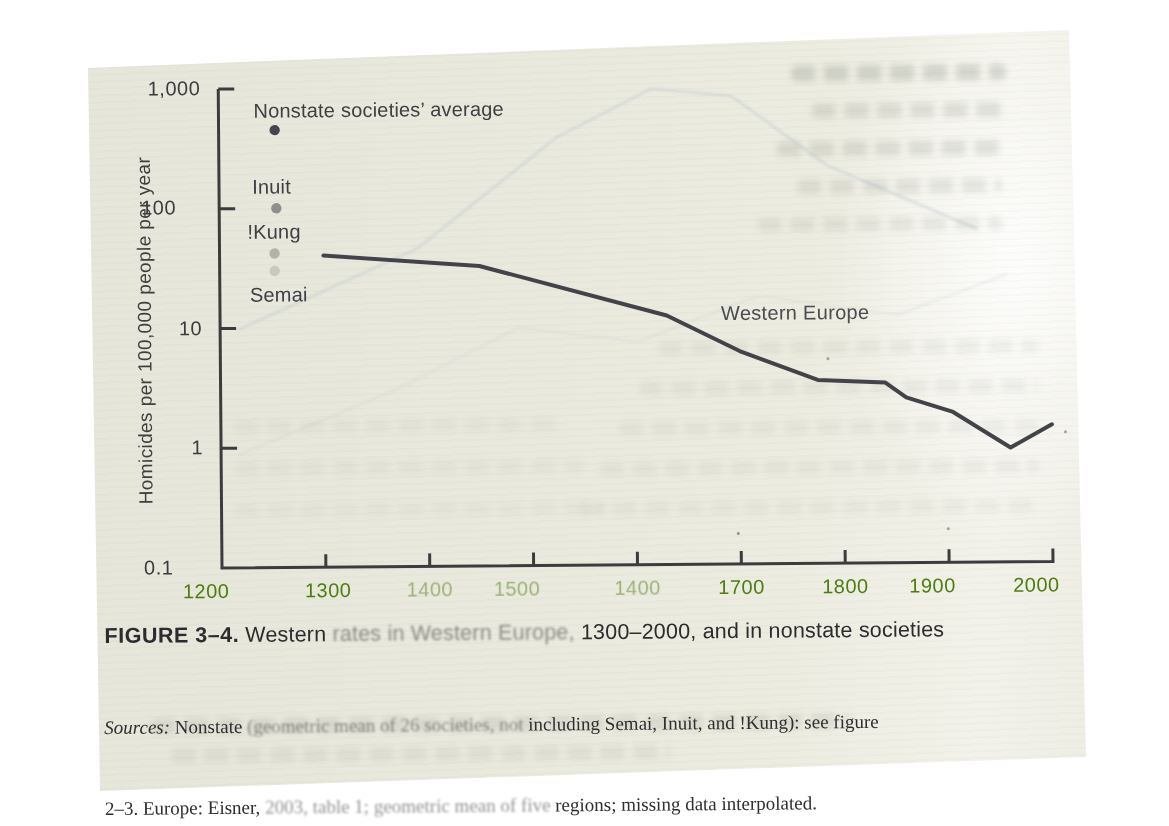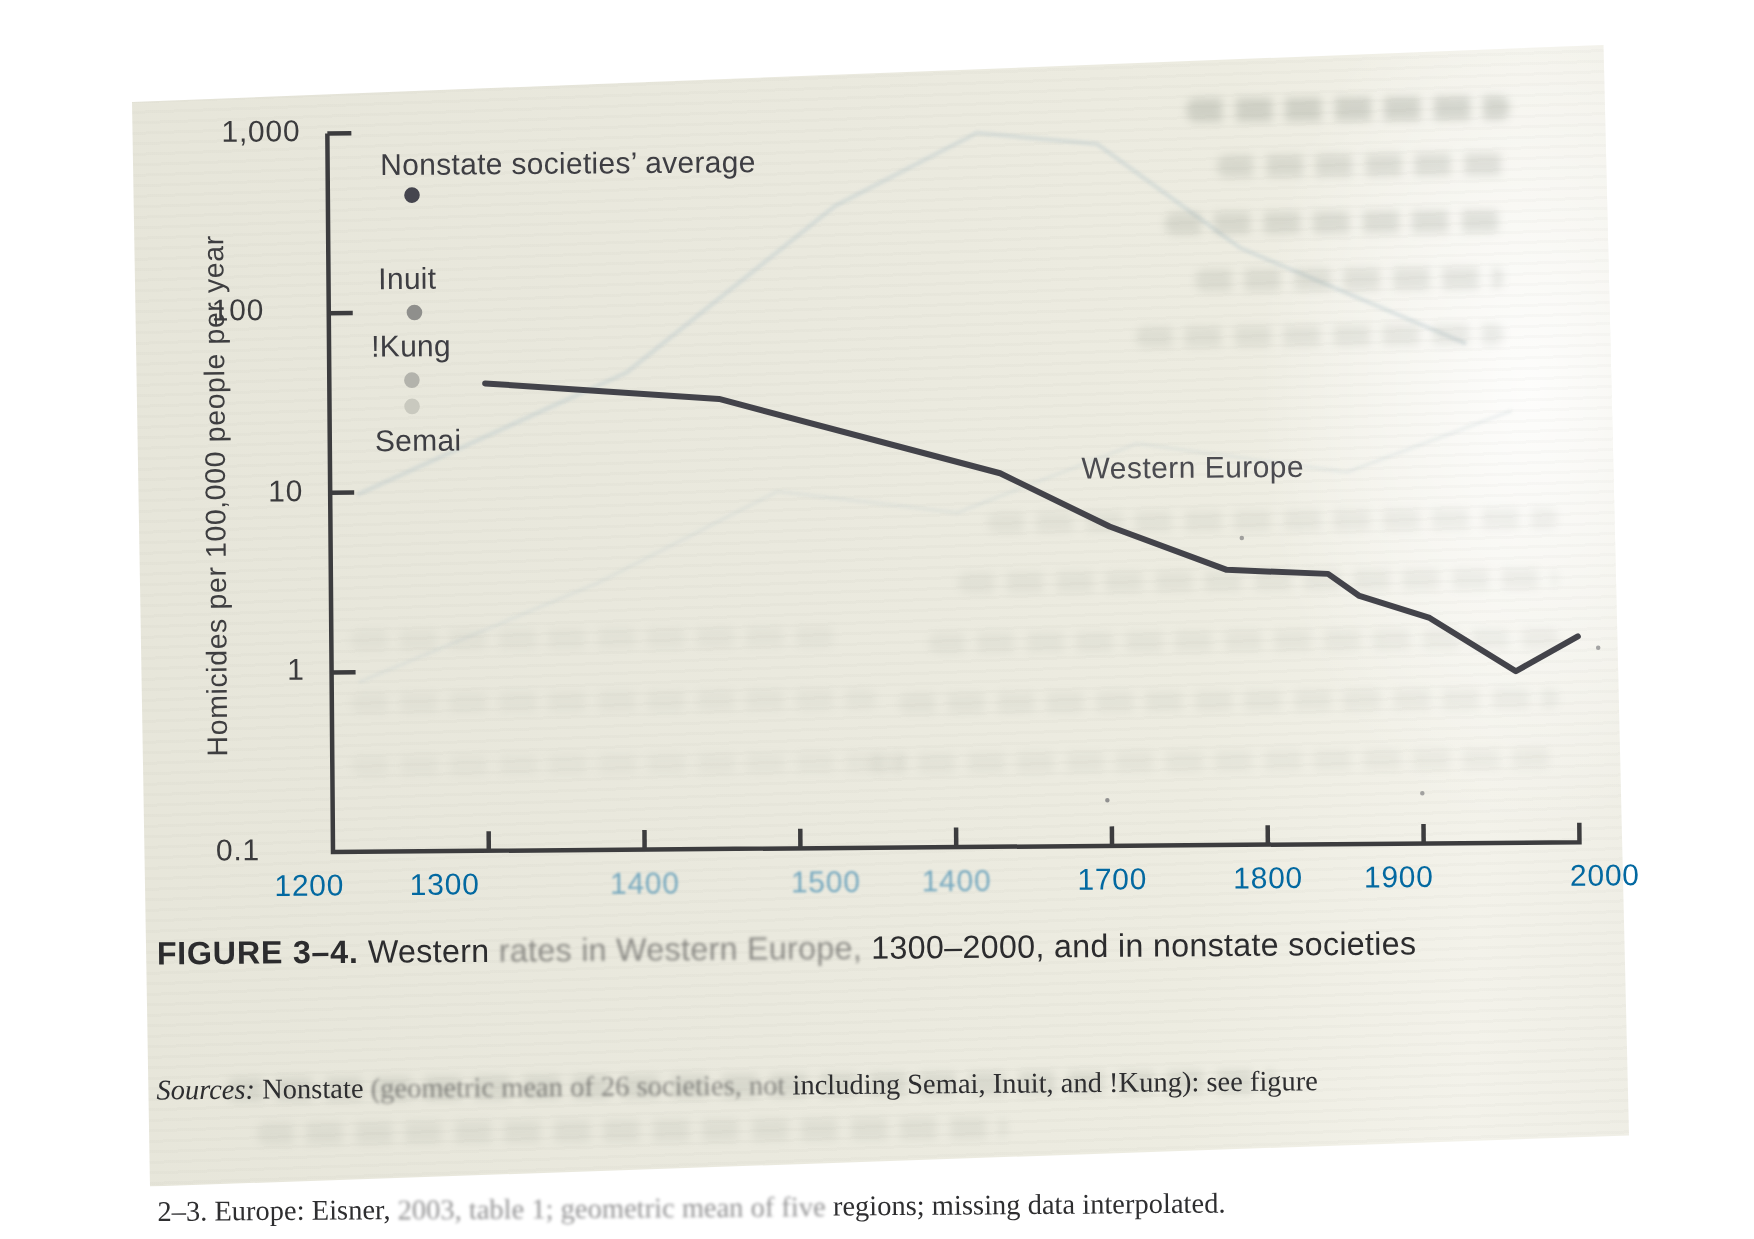--- a/index.html
+++ b/index.html
@@ -23,21 +23,21 @@
   .content{position:absolute;inset:0;transform:rotate(-0.45deg);transform-origin:222px 568px;color:#3a3a3c;}
 
   
   .ghost-bar{position:absolute;filter:blur(3px);border-radius:6px;
     background:repeating-linear-gradient(90deg,#8d9388 0 24px,rgba(0,0,0,0) 24px 33px);}
   .speck{position:absolute;background:#54545a;border-radius:50%;}
 
   .ytitle{position:absolute;left:147px;top:330px;transform:translate(-50%,-50%) rotate(-90deg);
     font-size:19px;letter-spacing:.4px;color:#3e3e40;white-space:nowrap;}
   .tick-y{position:absolute;font-size:20px;color:#3b3b3d;letter-spacing:.5px;}
-  .tick-x{position:absolute;font-size:20px;color:#0369a1;letter-spacing:.5px;}
+  .tick-x{position:absolute;font-size:20px;color:#4d7c0f;letter-spacing:.5px;}
   .tick-x.faded{opacity:.5;filter:blur(.6px);}
   .pt-label{position:absolute;font-size:20px;color:#3e3e43;white-space:nowrap;letter-spacing:.2px;}
   .series-label{position:absolute;font-size:20px;color:#4b4b50;white-space:nowrap;letter-spacing:.3px;}
 
   .caption{position:absolute;left:104px;top:623px;font-size:21.5px;color:#2c2c2e;
     white-space:pre;letter-spacing:.2px;}
   .cap-bold{font-weight:bold;letter-spacing:.5px;}
   .smudge{opacity:.5;filter:blur(1.1px);}
   .smudge2{opacity:.52;filter:blur(.9px);}
   .sources{position:absolute;left:103px;top:659px;font-family:"Liberation Serif",serif;
@@ -102,28 +102,28 @@
         <circle cx="277.05375" cy="271.3647297473204" r="5.2" fill="#c9c9bf"></circle>
       </svg>
     <div class="ytitle">Homicides per 100,000 people per year</div>
     <div id="labels">
         <div class="tick-y" style="left: 144px; top: 77px; width: 60px; text-align: right;">1,000</div>
         <div class="tick-y" style="left: 144px; top: 196px; width: 60px; text-align: left;">100</div>
         <div class="tick-y" style="left: 144px; top: 316.5px; width: 60px; text-align: right;">10</div>
         <div class="tick-y" style="left: 144px; top: 436.25px; width: 60px; text-align: right;">1</div>
         <div class="tick-y" style="left: 144px; top: 556px; width: 60px; text-align: left;">0.1</div>
         <div class="tick-x" style="left: 166px; top: 580px; width: 80px; text-align: center;">1200</div>
-        <div class="tick-x" style="left: 273px; top: 580px; width: 80px; text-align: left;">1300</div>
+        <div class="tick-x" style="left: 288px; top: 580px; width: 80px; text-align: center;">1300</div>
         <div class="tick-x faded" style="left: 389.75px; top: 580px; width: 80px; text-align: center;">1400</div>
-        <div class="tick-x faded" style="left: 493.625px; top: 580px; width: 80px; text-align: right;">1500</div>
+        <div class="tick-x faded" style="left: 493.625px; top: 580px; width: 80px; text-align: left;">1500</div>
         <div class="tick-x faded" style="left: 597.5px; top: 580px; width: 80px; text-align: center;">1400</div>
         <div class="tick-x" style="left: 701.375px; top: 580px; width: 80px; text-align: center;">1700</div>
         <div class="tick-x" style="left: 805.25px; top: 580px; width: 80px; text-align: center;">1800</div>
         <div class="tick-x" style="left: 909.125px; top: 580px; width: 80px; text-align: left;">1900</div>
-        <div class="tick-x" style="left: 1013px; top: 580px; width: 80px; text-align: right;">2000</div>
+        <div class="tick-x" style="left: 1013px; top: 580px; width: 80px; text-align: left;">2000</div>
         <div class="pt-label" style="left: 257.092px; top: 99.5278px;">Nonstate societies’ average</div>
         <div class="pt-label" style="left: 255.131px; top: 175.75px;">Inuit</div>
         <div class="pt-label" style="left: 250.054px; top: 220.866px;">!Kung</div>
         <div class="pt-label" style="left: 252.054px; top: 284.365px;">Semai</div>
         <div class="series-label" style="left: 723px; top: 306px;">Western Europe</div>
       </div>
 
     <div class="caption"><span class="cap-bold">FIGURE 3–4.</span><span> Western </span><span class="smudge">rates in Western Europe,</span><span> 1300–2000, and in nonstate societies</span></div>
 
     <div class="sources">

